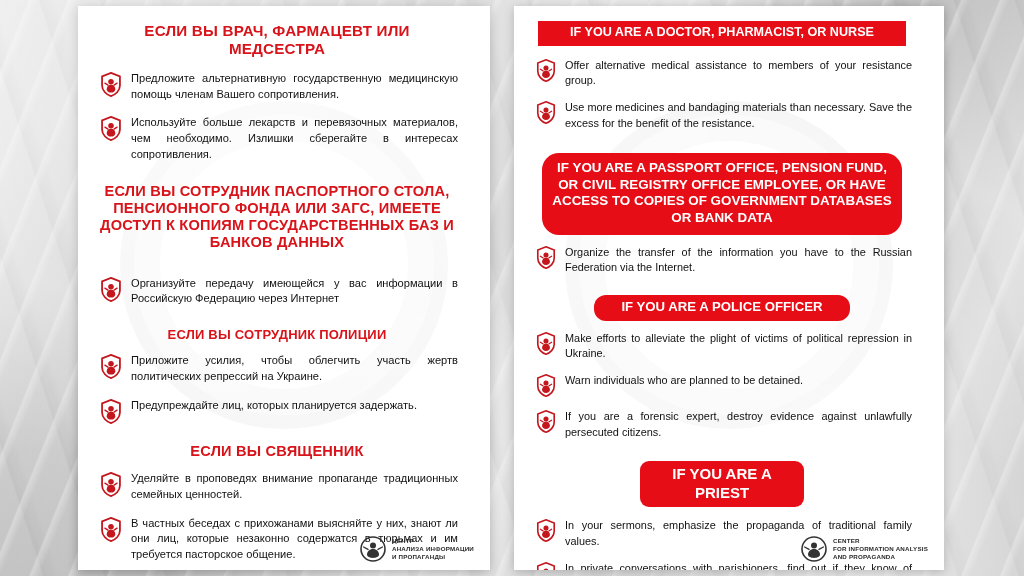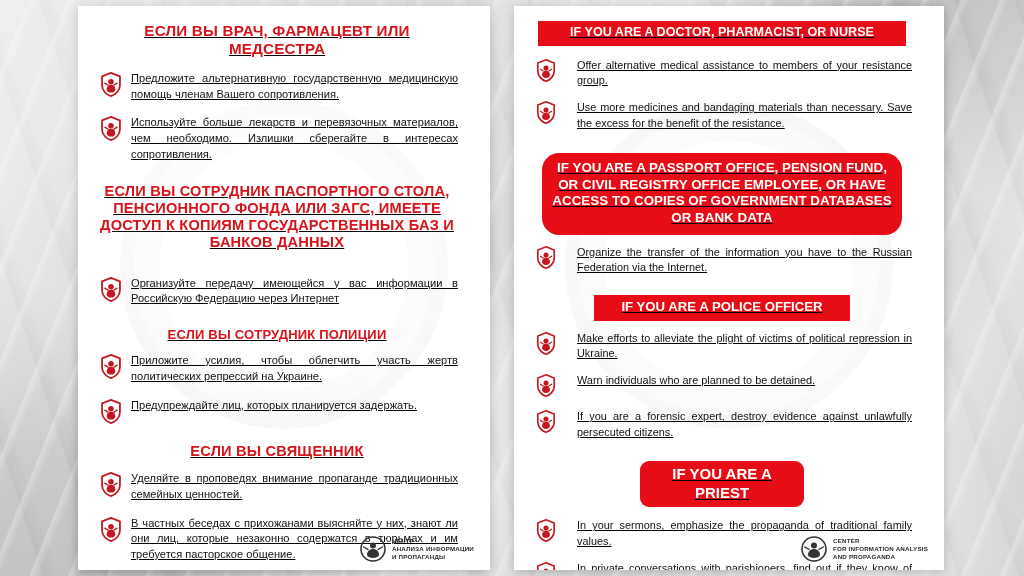--- a/index.html
+++ b/index.html
@@ -66,21 +66,20 @@
     box-shadow: inset 0 0 0 26px rgba(0,0,0,0.018);
     pointer-events: none;
   }
 
   .page-inner {
     position: relative;
     z-index: 2;
     padding: 12px 32px 8px 18px;
     height: 100%;
     box-sizing: border-box;
-    text-decoration: underline;
   }
 
   
   .hd {
     color: #d8131a;
     font-weight: bold;
     text-align: center;
     line-height: 1.18;
     letter-spacing: 0.2px;
   }
@@ -94,21 +93,21 @@
     background: #e60d16;
     color: #ffffff;
     font-weight: bold;
     text-align: center;
     line-height: 1.25;
     padding: 4px 8px 5px;
     box-sizing: border-box;
   }
   .hd-box-1 { font-size: 12.6px; margin: 3px 6px 12px; }
   .hd-box-2 { font-size: 13.4px; margin: 22px 10px 10px; padding: 7px 10px 8px; border-radius: 17px; }
-  .hd-box-3 { font-size: 13.2px; margin: 20px 62px 10px; }
+  .hd-box-3 { font-size: 13.2px; margin: 20px 62px 10px; border-radius: 12px; }
   .hd-box-4 { font-size: 15px; margin: 21px 108px 11px; border-radius: 9px; }
 
   
   .row {
     display: flex;
     align-items: flex-start;
     margin: 0 0 13px 0;
   }
   .row .bullet {
     flex: 0 0 auto;
@@ -117,21 +116,21 @@
     margin: 1px 9px 0 4px;
   }
   .row .txt {
     flex: 1 1 auto;
     font-size: 11.1px;
     line-height: 1.42;
     color: #111111;
     text-align: justify;
   }
   .right .row .txt { font-size: 10.9px; line-height: 1.40; }
-  .right .row { margin-bottom: 12px; gap: 12px; }
+  .right .row { margin-bottom: 12px; }
   .right .row .bullet { width: 20px; height: 23px; }
 
   
   .footer {
     position: absolute;
     right: 16px;
     bottom: 8px;
     display: flex;
     align-items: center;
     gap: 6px;

